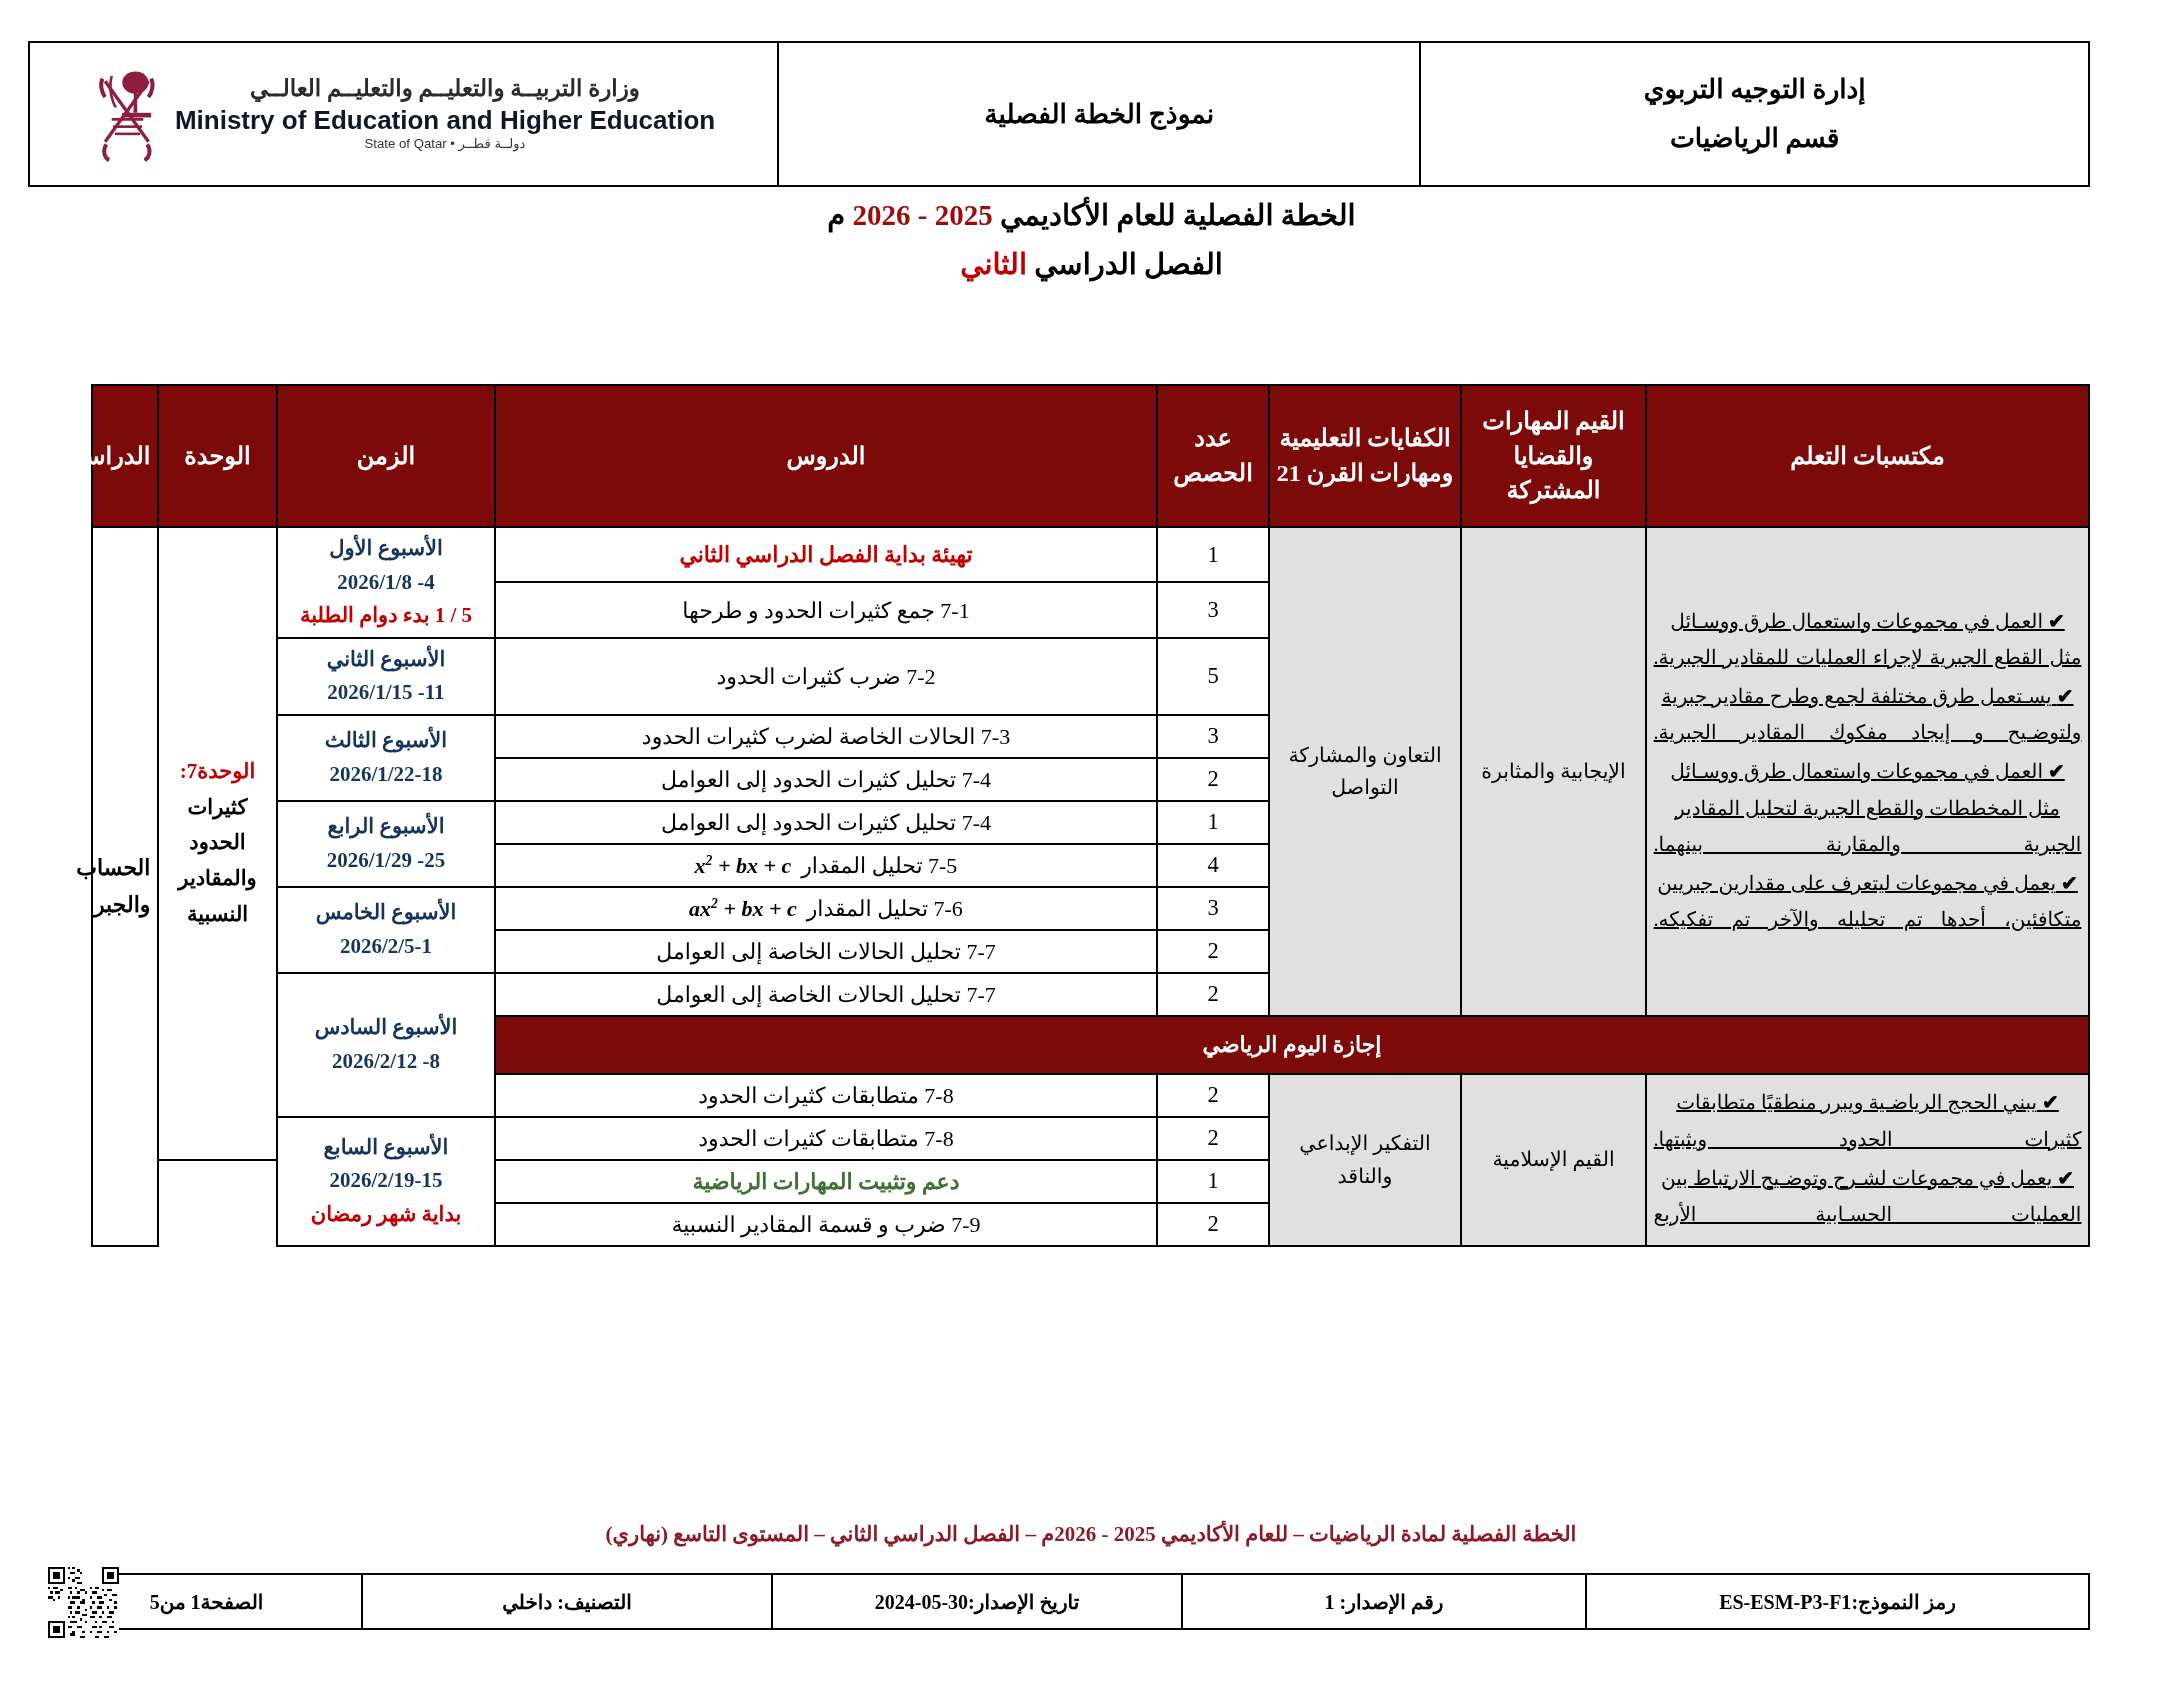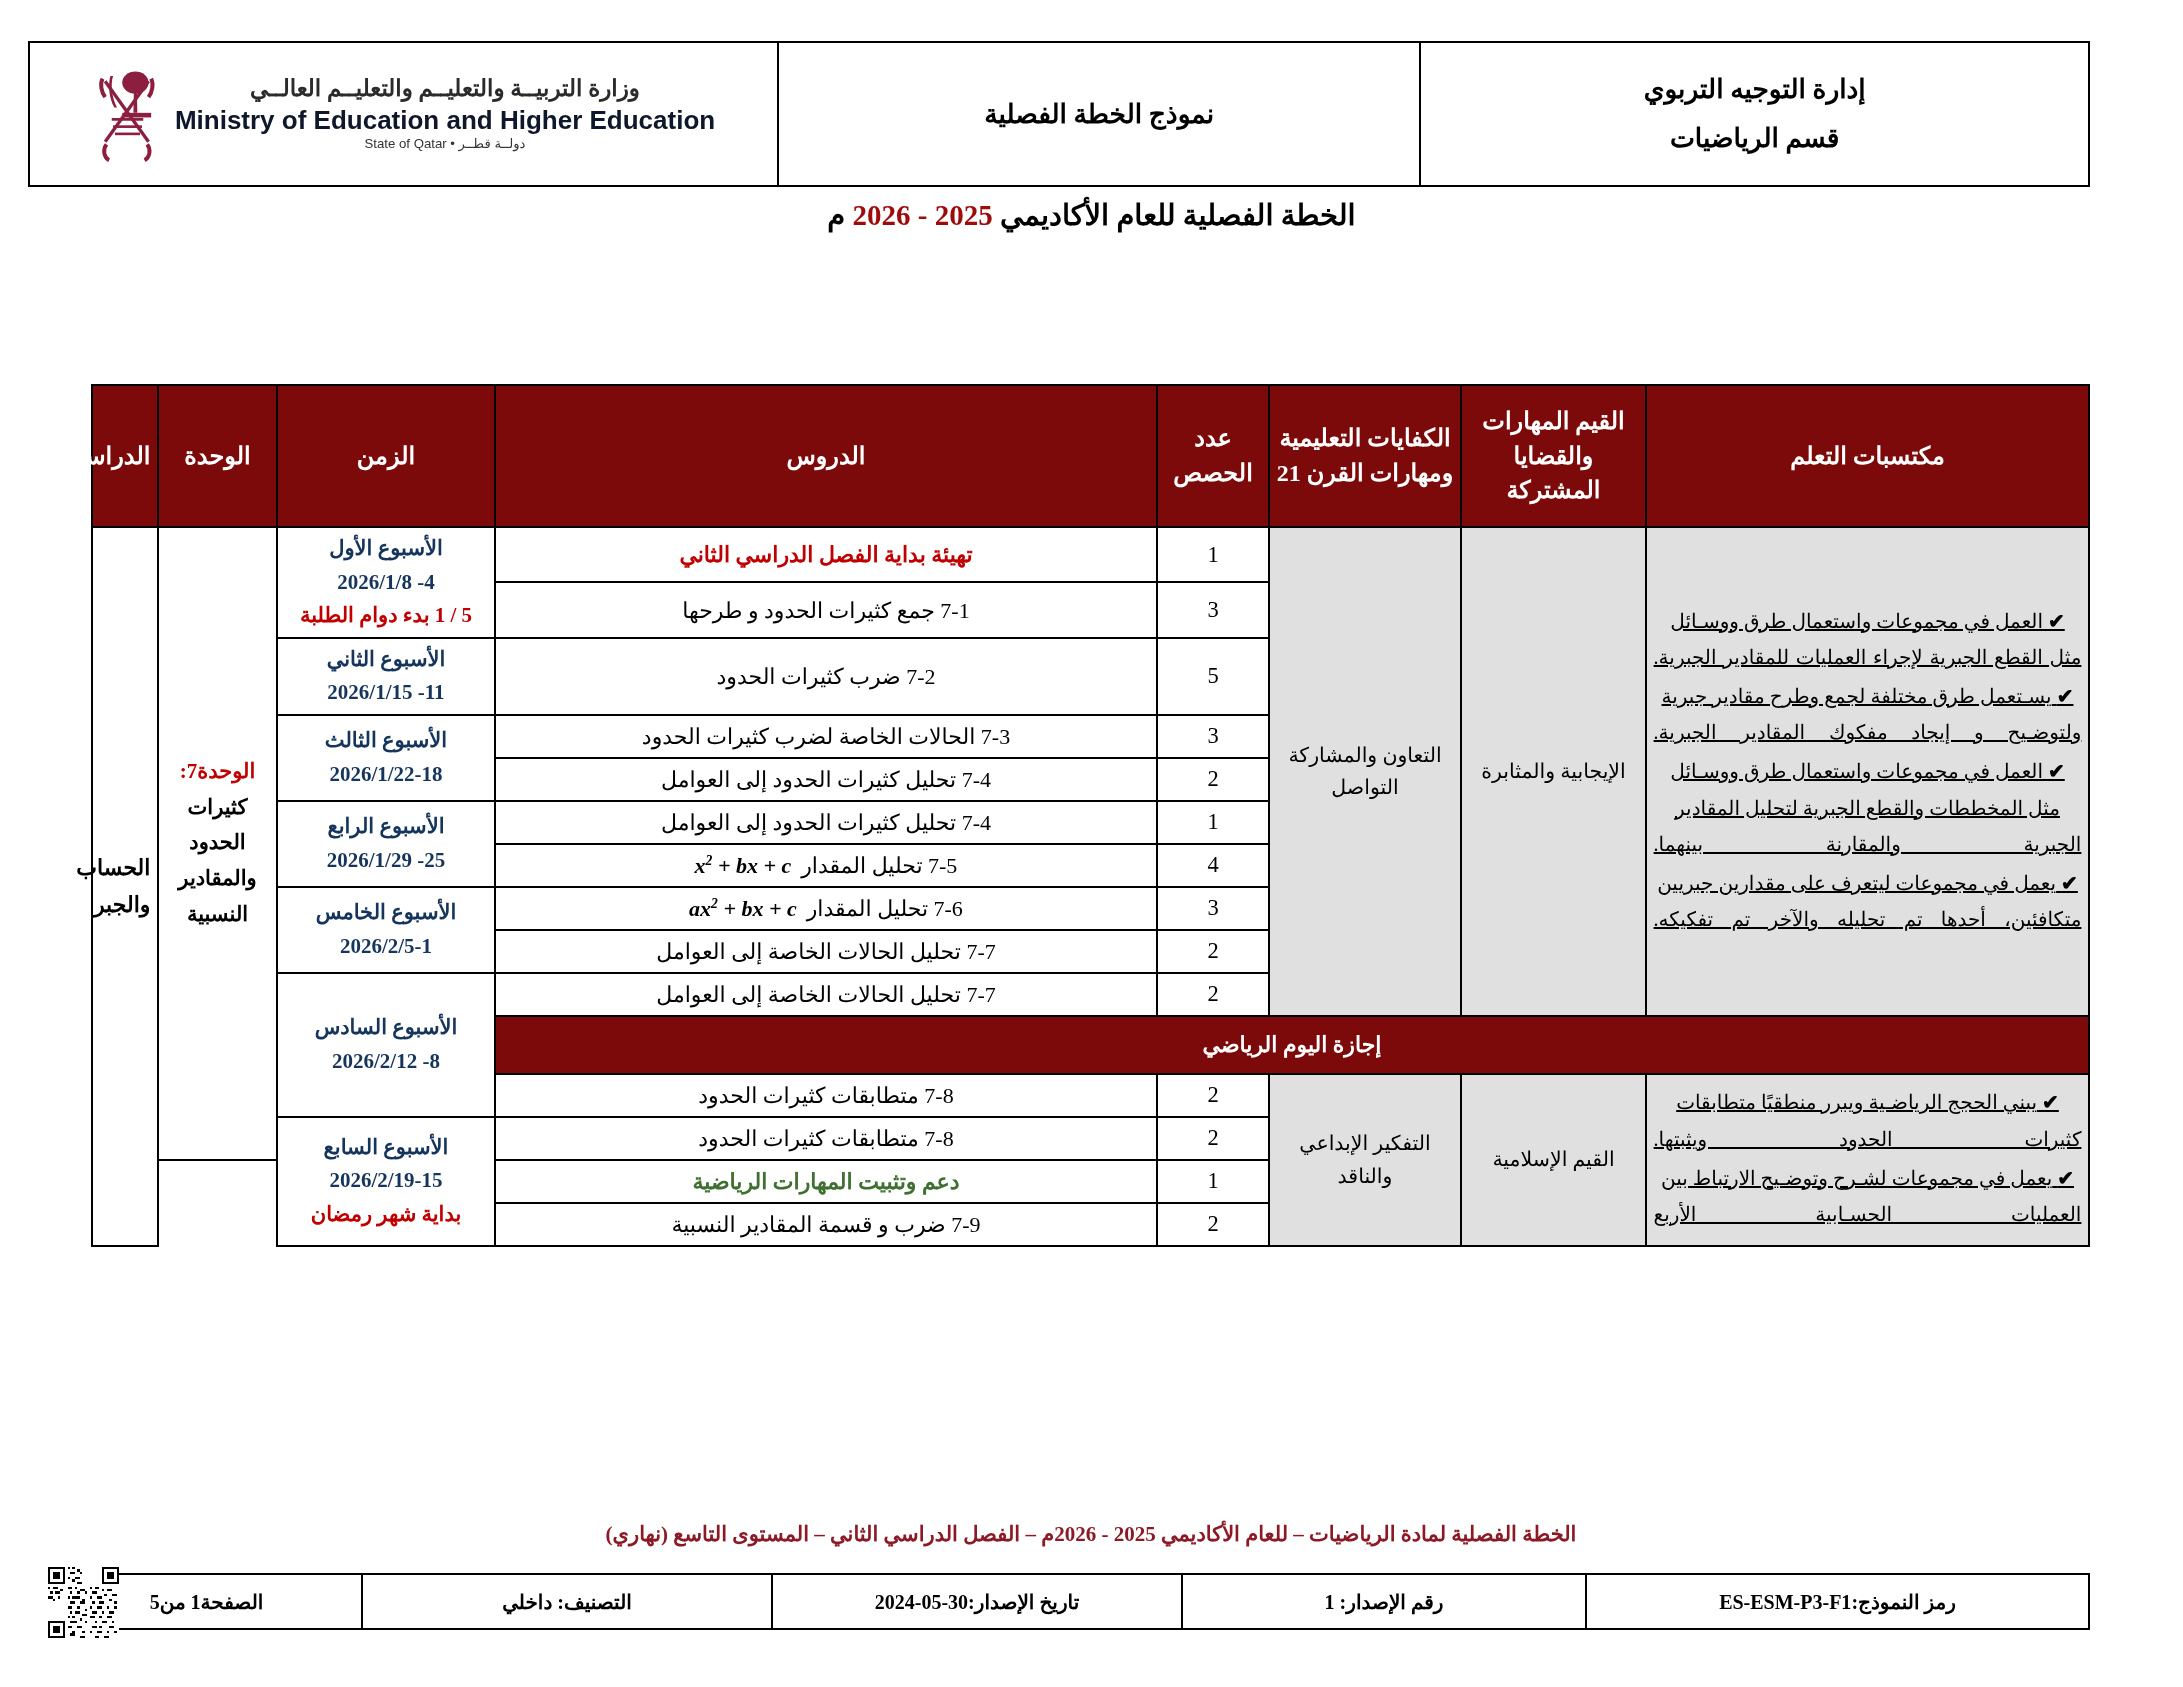--- a/index.html
+++ b/index.html
@@ -305,20 +305,21 @@
             <div class="logo-sub">دولــة قطــر • State of Qatar</div>
           </span>
         </div>
       </td>
     </tr>
   </tbody>
     </table>
 
   <div class="titles">
     <div class="title-main"><span>الخطة الفصلية للعام الأكاديمي </span><span class="accent">2025 - 2026</span><span> م</span></div>
+    <div class="title-term"><span>الفصل الدراسي </span><span class="accent">الثاني</span></div>
   </div>
 
   <table class="plan-table">
     <colgroup>
       <col class="col-outcomes">
         <col class="col-values">
         <col class="col-compet">
       <col class="col-count">
         <col class="col-lessons">
         <col class="col-time">

